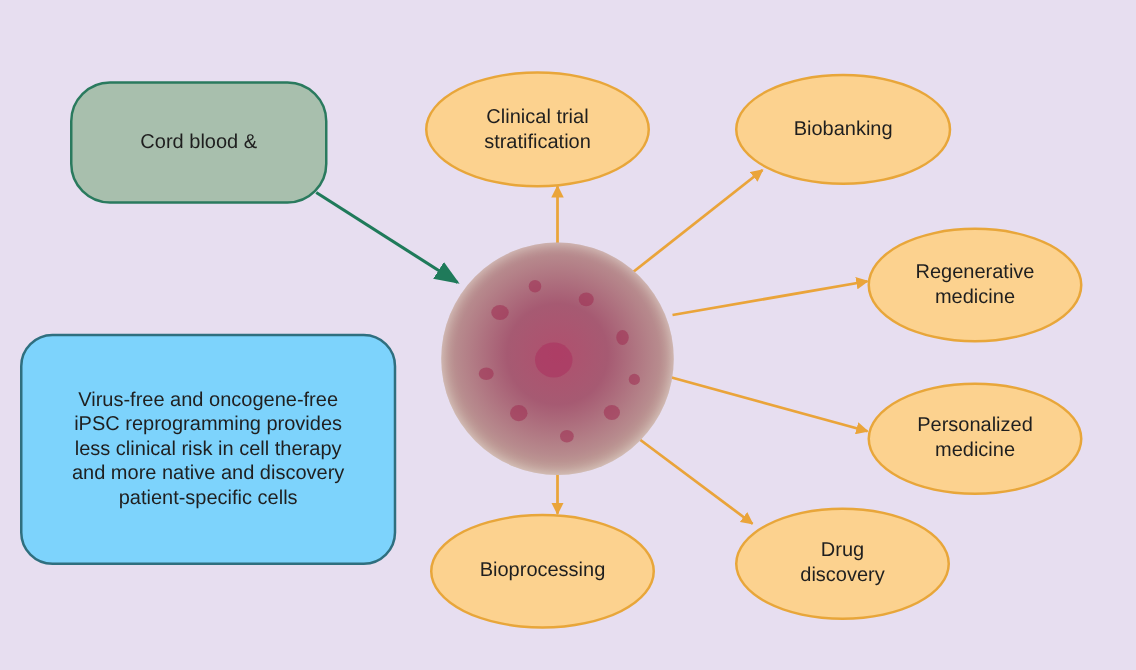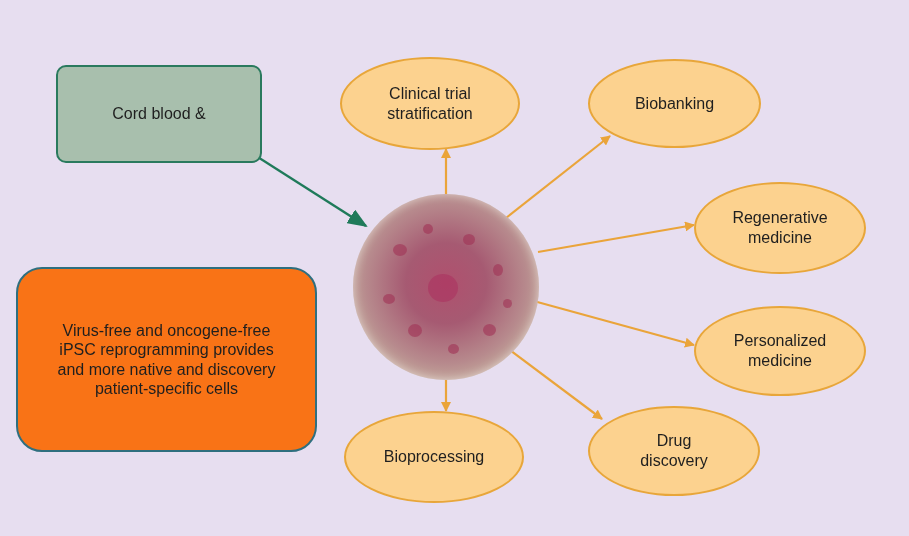--- a/index.html
+++ b/index.html
@@ -2,22 +2,22 @@
 <html><head>
 <meta charset="utf-8">
 <style>
   html, body { margin: 0; padding: 0; }
   body { width: 909px; height: 536px; background: #e7def0; position: relative; overflow: hidden;
          font-family: "Liberation Sans", sans-serif; }
   svg.links { position: absolute; left: 0; top: 0; width: 909px; height: 536px; }
   .box { position: absolute; display: flex; align-items: center; justify-content: center;
          text-align: center; color: #1f1f1f; box-sizing: border-box; }
   .source { left: 56px; top: 65px; width: 206px; height: 98px; background: #a8bfad;
-            border: 2.5px solid #2a7a5e; border-radius: 10px; font-size: 16px; line-height: 20px; }
-  .info { left: 16px; top: 267px; width: 301px; height: 185px; background: #f97316;
+            border: 2.5px solid #2a7a5e; border-radius: 32px; font-size: 16px; line-height: 20px; }
+  .info { left: 16px; top: 267px; width: 301px; height: 185px; background: #7dd3fc;
           border: 2.5px solid #2f6f7f; border-radius: 26px; font-size: 16px; line-height: 19.5px; padding: 0 16px; }
   .oval { position: absolute; display: flex; align-items: center; justify-content: center; text-align: center;
           background: #fcd28f; border: 2.5px solid #e8a63a; border-radius: 50%; box-sizing: border-box;
           font-size: 16px; line-height: 20px; color: #1f1f1f; }
   .dish { position: absolute; left: 353px; top: 194px; width: 186px; height: 186px; border-radius: 50%;
           background: radial-gradient(circle at 50% 48%, #b0506e 0%, #a65a72 30%, #b78a8d 60%, #c9b6a2 80%, #bdb29b 92%, #a89d88 100%);
           box-shadow: inset 0 0 10px rgba(255,255,255,0.5); }
   .dish .spot { position: absolute; border-radius: 50%; background: rgba(160,50,85,0.6); }
   .line-text { display: block; }
 </style>
@@ -45,20 +45,21 @@
 <div class="box source">
   <div>
     <span class="line-text">Cord blood &amp;</span>
   </div>
 </div>
 
 <div class="box info">
   <div>
     <span class="line-text">Virus-free and oncogene-free</span>
     <span class="line-text">iPSC reprogramming provides</span>
+    <span class="line-text">less clinical risk in cell therapy</span>
     <span class="line-text">and more native and discovery</span>
     <span class="line-text">patient-specific cells</span>
   </div>
 </div>
 
 <div class="dish">
   <span class="spot" style="left:40px;top:50px;width:14px;height:12px"></span>
   <span class="spot" style="left:70px;top:30px;width:10px;height:10px"></span>
   <span class="spot" style="left:110px;top:40px;width:12px;height:11px"></span>
   <span class="spot" style="left:140px;top:70px;width:10px;height:12px"></span>

